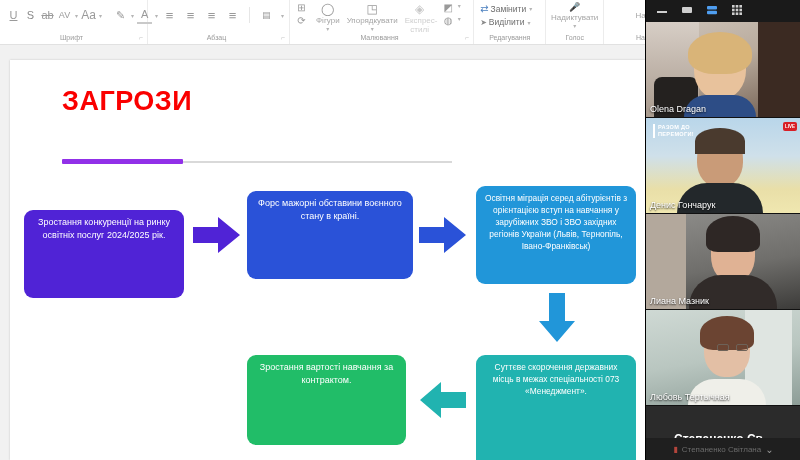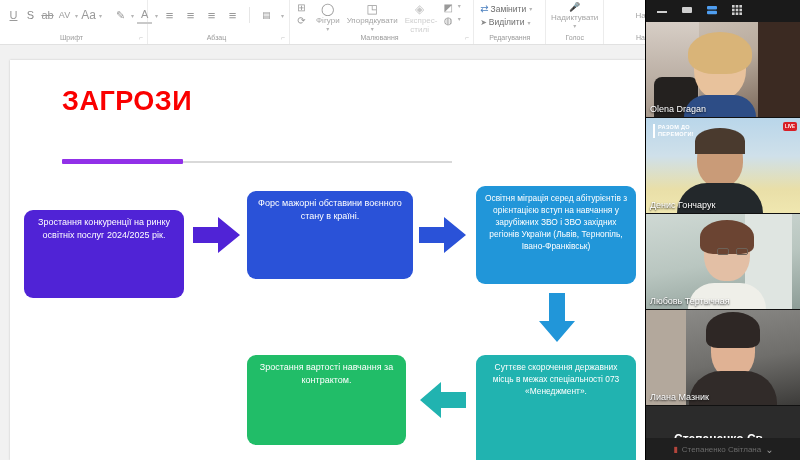--- a/index.html
+++ b/index.html
@@ -389,42 +389,42 @@
         <div style="position:absolute;left:48%;top:14%;width:46px;height:56px;margin-left:-23px;border-radius:50% 50% 44% 44%;background:#c99b78;"></div>
         <div style="position:absolute;left:48%;top:10%;width:50px;height:26px;margin-left:-25px;border-radius:50% 50% 0 0;background:#4a3a2e;"></div>
         <div style="position:absolute;left:48%;bottom:0;width:86px;height:30px;margin-left:-43px;border-radius:30px 30px 0 0;background:#23282b;"></div>
       </div>
       <div class="overlay-slogan" style="white-space:pre-line;">РАЗОМ ДО
 ПЕРЕМОГИ!</div>
       <div class="rec-badge">LIVE</div>
       <span class="name">Денис Гончарук</span>
     </div>
 
+    <div class="tile" style="background:linear-gradient(170deg,#8e8d8a 0%,#6f6e6b 55%,#3c3b39 100%);">
+      <div style="position:absolute;inset:0;">
+        <div style="position:absolute;left:0;top:0;width:26%;height:100%;background:#b3a89c;"></div>
+        <div style="position:absolute;left:56%;top:10%;width:44px;height:58px;margin-left:-22px;border-radius:46% 46% 44% 44%;background:#e0b294;"></div>
+        <div style="position:absolute;left:56%;top:2%;width:54px;height:36px;margin-left:-27px;border-radius:50% 50% 22% 22%;background:#2e2725;"></div>
+        <div style="position:absolute;left:56%;bottom:0;width:88px;height:34px;margin-left:-44px;border-radius:32px 32px 0 0;background:#312b29;"></div>
+      </div>
+      <span class="name">Лиана Мазник</span>
+    </div>
+
     <div class="tile" style="background:linear-gradient(170deg,#cfd9d4 0%,#b9c6c0 50%,#8d9d97 100%);">
       <div style="position:absolute;inset:0;">
         <div style="position:absolute;right:6%;top:0;width:30%;height:100%;background:#dfe5e1;"></div>
         <div style="position:absolute;left:52%;top:12%;width:46px;height:56px;margin-left:-23px;border-radius:48% 48% 44% 44%;background:#e3bfa5;"></div>
         <div style="position:absolute;left:52%;top:6%;width:54px;height:34px;margin-left:-27px;border-radius:50% 50% 24% 24%;background:#6b4432;"></div>
         <div style="position:absolute;left:46%;top:36%;width:12px;height:7px;border:1.3px solid #6d6258;border-radius:2px;"></div>
         <div style="position:absolute;left:58%;top:36%;width:12px;height:7px;border:1.3px solid #6d6258;border-radius:2px;"></div>
         <div style="position:absolute;left:52%;bottom:0;width:78px;height:26px;margin-left:-39px;border-radius:28px 28px 0 0;background:#efefe9;"></div>
       </div>
       <span class="name">Любовь Тертычная</span>
     </div>
 
-    <div class="tile" style="background:linear-gradient(170deg,#8e8d8a 0%,#6f6e6b 55%,#3c3b39 100%);">
-      <div style="position:absolute;inset:0;">
-        <div style="position:absolute;left:0;top:0;width:26%;height:100%;background:#b3a89c;"></div>
-        <div style="position:absolute;left:56%;top:10%;width:44px;height:58px;margin-left:-22px;border-radius:46% 46% 44% 44%;background:#e0b294;"></div>
-        <div style="position:absolute;left:56%;top:2%;width:54px;height:36px;margin-left:-27px;border-radius:50% 50% 22% 22%;background:#2e2725;"></div>
-        <div style="position:absolute;left:56%;bottom:0;width:88px;height:34px;margin-left:-44px;border-radius:32px 32px 0 0;background:#312b29;"></div>
-      </div>
-      <span class="name">Лиана Мазник</span>
-    </div>
-
     <div class="tile-last">
       <span class="bigname">Степаненко Св...</span>
     </div>
 
     <div class="vc-footer">
       <span class="micdot">▮</span>
       <span class="fname">Степаненко Світлана</span>
       <span class="fname" style="color:#9a9a9a;font-size:10px;">⌄</span>
     </div>
 

